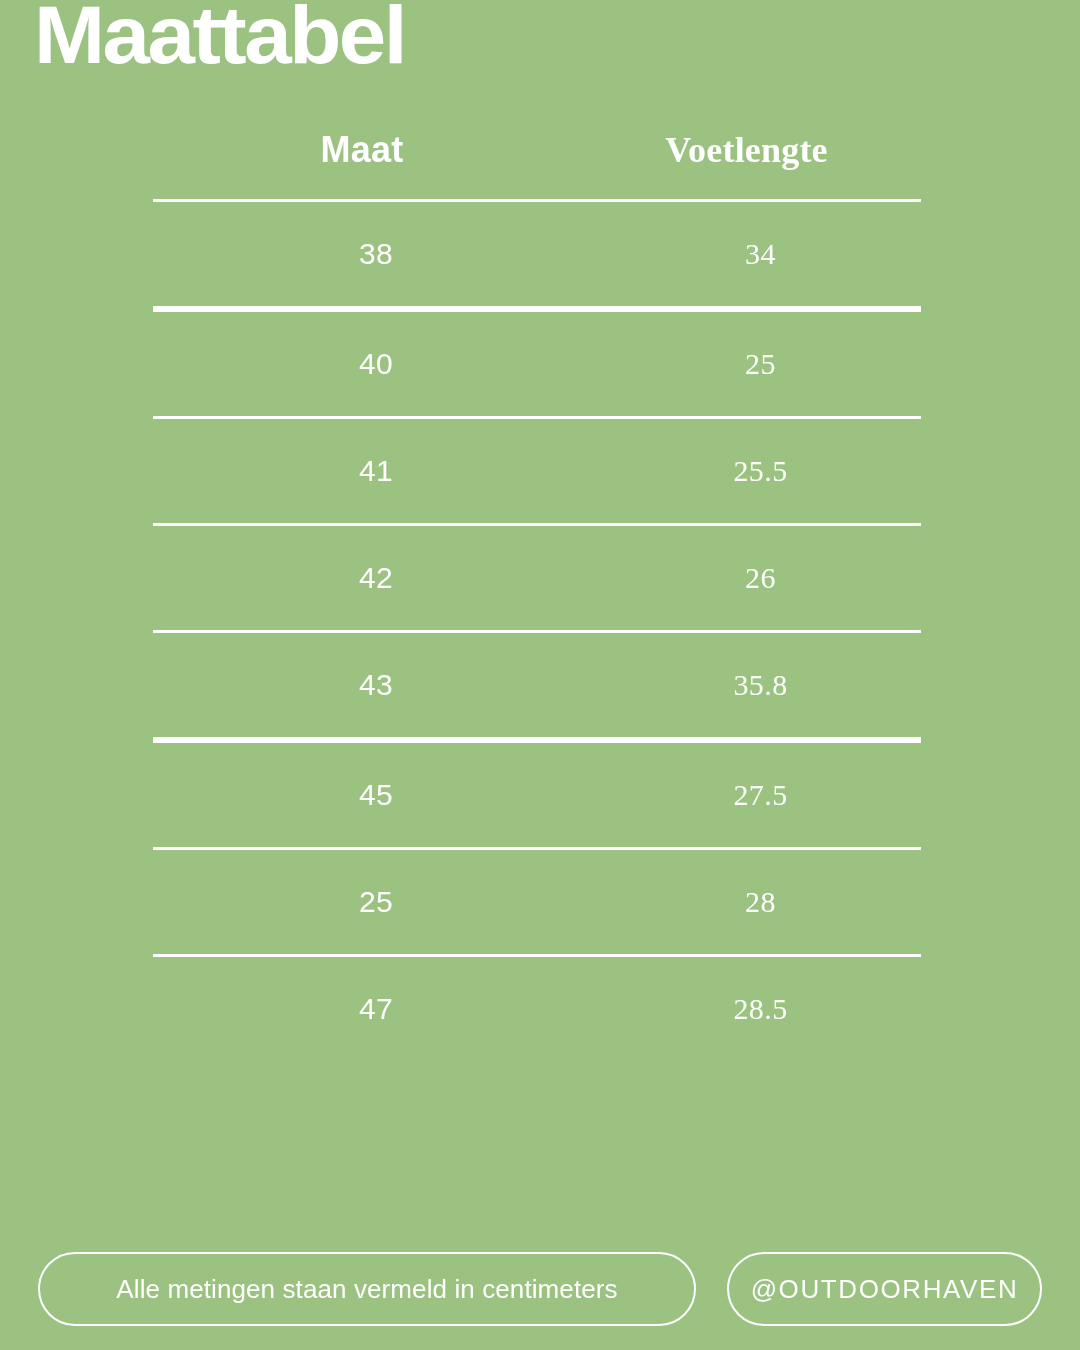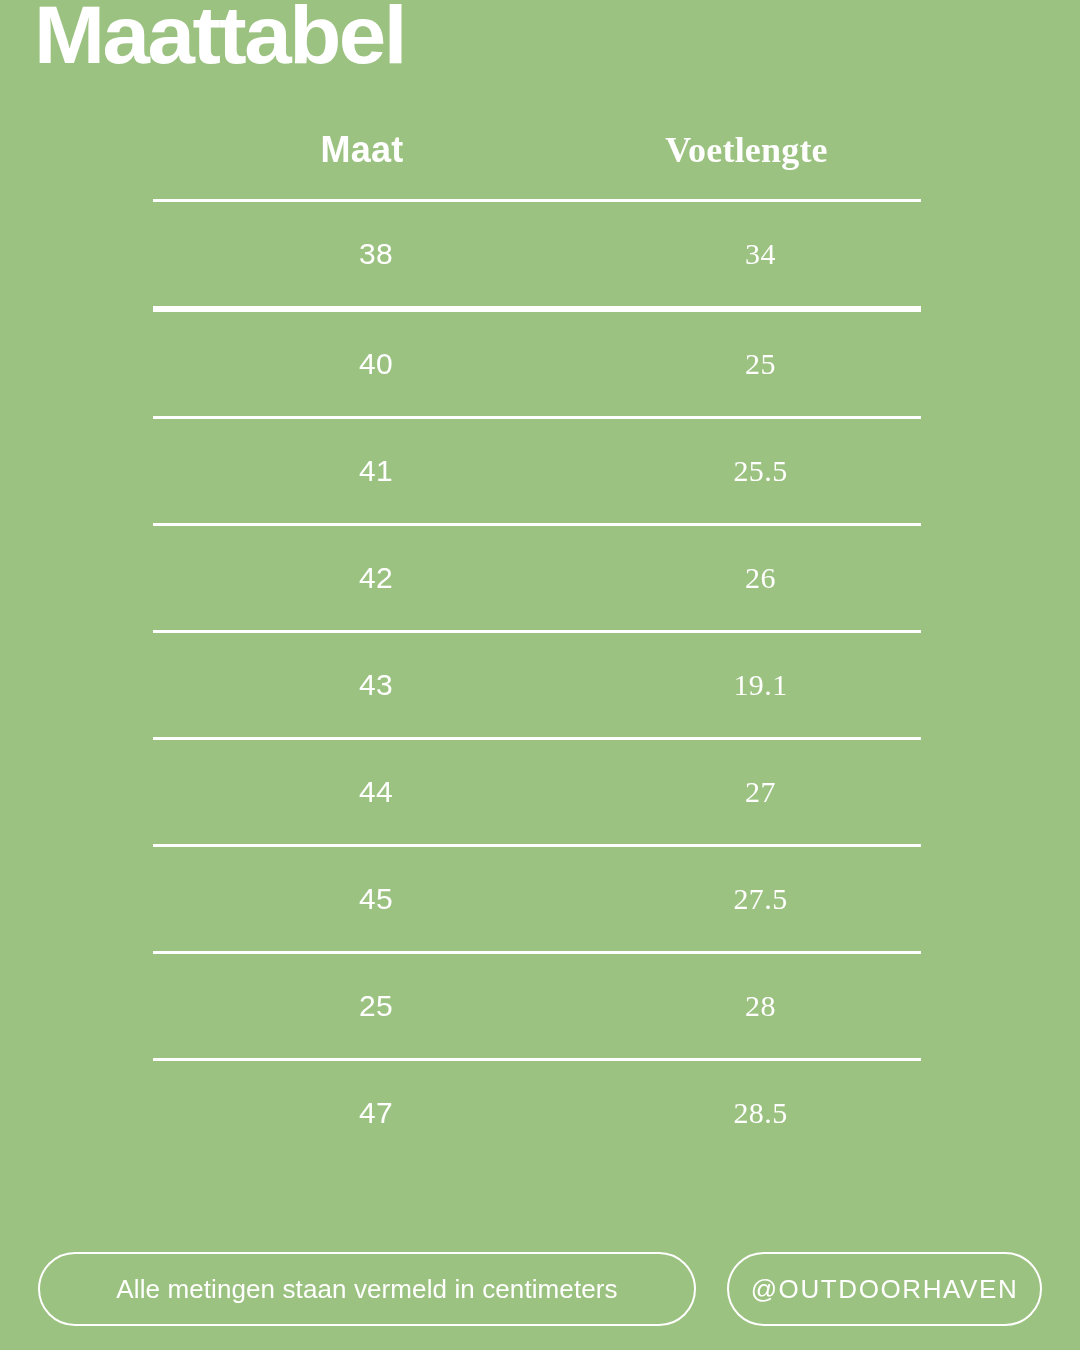--- a/index.html
+++ b/index.html
@@ -169,28 +169,24 @@
 
     <div class="rule"></div>
     <div class="row">
       <div class="col col-maat"><span class="cell">42</span></div>
       <div class="col col-voet"><span class="cell">26</span></div>
     </div>
 
     <div class="rule"></div>
     <div class="row">
       <div class="col col-maat"><span class="cell">43</span></div>
-      <div class="col col-voet"><span class="cell">19.1</span></div>
-    </div>
-
-    <div class="rule"></div>
-    <div class="row">
-      <div class="col col-maat"><span class="cell">44</span></div>
-      <div class="col col-voet"><span class="cell">27</span></div>
-    </div>
+      <div class="col col-voet"><span class="cell">35.8</span></div>
+    </div>
+
+    <div class="rule"></div>
 
     <div class="rule"></div>
     <div class="row">
       <div class="col col-maat"><span class="cell">45</span></div>
       <div class="col col-voet"><span class="cell">27.5</span></div>
     </div>
 
     <div class="rule"></div>
     <div class="row">
       <div class="col col-maat"><span class="cell">25</span></div>

